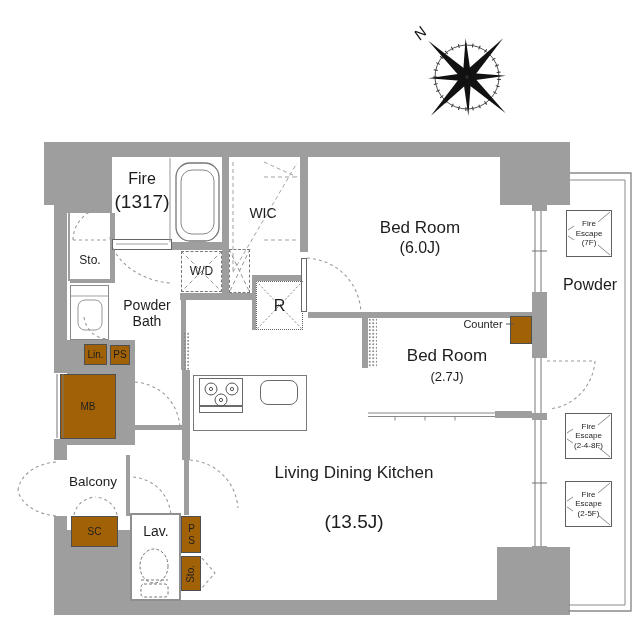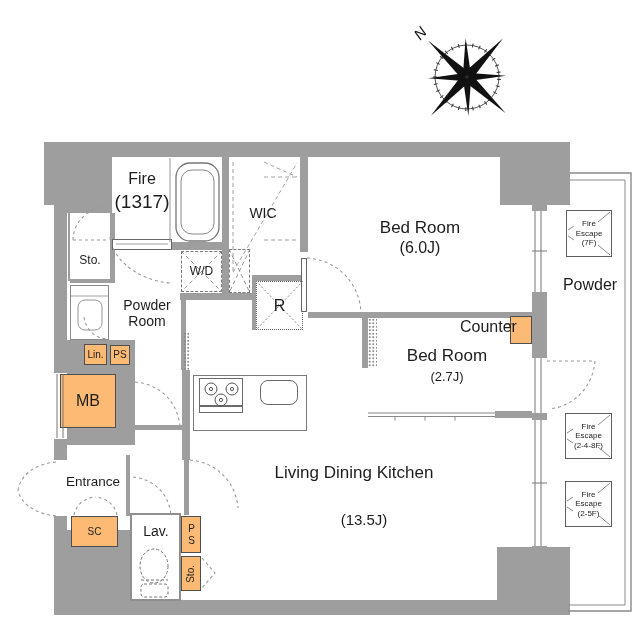--- a/index.html
+++ b/index.html
@@ -1,20 +1,20 @@
 <!DOCTYPE html>
 <html><head>
 <meta charset="utf-8">
 <style>
   html,body{margin:0;padding:0;background:#fff;}
   #stage{position:relative;width:639px;height:640px;background:#fff;overflow:hidden;
          font-family:"Liberation Sans",sans-serif;color:#1d1d1d;}
   .w{position:absolute;background:#9e9e9e;}
   .floor{position:absolute;background:#fff;}
-  .bx{position:absolute;background:#fdba74;border:1.5px solid #4f4f4f;display:flex;
+  .bx{position:absolute;background:#a16207;border:1.5px solid #4f4f4f;display:flex;
       align-items:center;justify-content:center;line-height:1;box-sizing:border-box;}
   .rm{position:absolute;background:#fff;box-sizing:border-box;}
   .lbl{position:absolute;text-align:center;line-height:1.15;white-space:nowrap;}
   .dots{position:absolute;background-image:radial-gradient(#8a8a8a 0.8px, transparent 0.9px);
         background-size:3.5px 3.5px;}
   .dashbx{position:absolute;background:#fff;border:1.4px dashed #787878;box-sizing:border-box;}
   .dotbx{position:absolute;background:#fff;border:1.6px dotted #5f5f5f;box-sizing:border-box;
          display:flex;align-items:center;justify-content:center;}
   .vup{writing-mode:vertical-rl;transform:rotate(180deg);}
   .vstack{writing-mode:vertical-rl;text-orientation:upright;letter-spacing:1px;}
@@ -68,21 +68,21 @@
     <div class="rm" style="left:68px;top:211px;width:44px;height:70px;border:2px solid #9e9e9e"></div>
     <div class="rm" style="left:70px;top:285px;width:39px;height:55px;border:1px solid #8a8a8a"></div>
     <div class="rm" style="left:130px;top:513px;width:51px;height:88px;border:2px solid #8f8f8f"></div>
 
     <div class="bx" style="left:84px;top:344px;width:23px;height:21px;font-size:10px">
       <span>Lin.</span>
       </div>
     <div class="bx" style="left:110px;top:345px;width:20px;height:20px;font-size:10px">
       <span>PS</span>
       </div>
-    <div class="bx" style="left:60px;top:374px;width:56px;height:54px;font-size:16px">
+    <div class="bx" style="left:60px;top:374px;width:56px;height:65px;font-size:10px">
       <span>MB</span>
       </div>
     <div class="bx" style="left:71px;top:516px;width:47px;height:31px;font-size:10px">
       <span>SC</span>
       </div>
     <div class="bx" style="left:181px;top:516px;width:20px;height:37px;font-size:10px">
       <span class="vstack">PS</span>
       </div>
     <div class="bx" style="left:181px;top:556px;width:20px;height:35px;font-size:10px">
       <span class="vup">Sto.</span>
@@ -210,27 +210,27 @@
       <text x="467" y="18" text-anchor="middle" font-size="15" font-style="italic" fill="#111">N</text>
     </g>
   </svg>
 
   <div>
     <div class="lbl" style="left:102px;top:170px;width:80px;font-size:16px">Fire</div>
     <div class="lbl" style="left:102px;top:191px;width:80px;font-size:19px">(1317)</div>
     <div class="lbl" style="left:238px;top:205px;width:50px;font-size:14px">WIC</div>
     <div class="lbl" style="left:350px;top:218px;width:140px;font-size:17px">Bed Room</div>
     <div class="lbl" style="left:350px;top:239px;width:140px;font-size:16px">(6.0J)</div>
-    <div class="lbl" style="left:460px;top:318px;width:46px;font-size:16px">Counter</div>
+    <div class="lbl" style="left:460px;top:318px;width:46px;font-size:11px">Counter</div>
     <div class="lbl" style="left:377px;top:346px;width:140px;font-size:17px">Bed Room</div>
     <div class="lbl" style="left:377px;top:370px;width:140px;font-size:13px">(2.7J)</div>
     <div class="lbl" style="left:254px;top:463px;width:200px;font-size:17px">Living Dining Kitchen</div>
-    <div class="lbl" style="left:264px;top:511px;width:200px;font-size:15px">(13.5J)</div>
+    <div class="lbl" style="left:254px;top:511px;width:200px;font-size:19px">(13.5J)</div>
     <div class="lbl" style="left:550px;top:276px;width:80px;font-size:16px">Powder</div>
     <div class="lbl" style="left:112px;top:297px;width:70px;font-size:14px">Powder</div>
-    <div class="lbl" style="left:112px;top:313px;width:70px;font-size:14px">Room</div>
+    <div class="lbl" style="left:112px;top:313px;width:70px;font-size:14px">Bath</div>
     <div class="lbl" style="left:68px;top:254px;width:44px;font-size:12px">Sto.</div>
-    <div class="lbl" style="left:56px;top:474px;width:74px;font-size:13.5px">Entrance</div>
+    <div class="lbl" style="left:56px;top:474px;width:74px;font-size:13.5px">Balcony</div>
     <div class="lbl" style="left:133px;top:523px;width:46px;font-size:14px">Lav.</div>
     <div class="lbl" style="left:181px;top:265px;width:41px;font-size:12px">W/D</div>
     <div class="lbl" style="left:256px;top:297px;width:47px;font-size:16px">R</div>
   </div>
 </div>
 
 </body></html>

